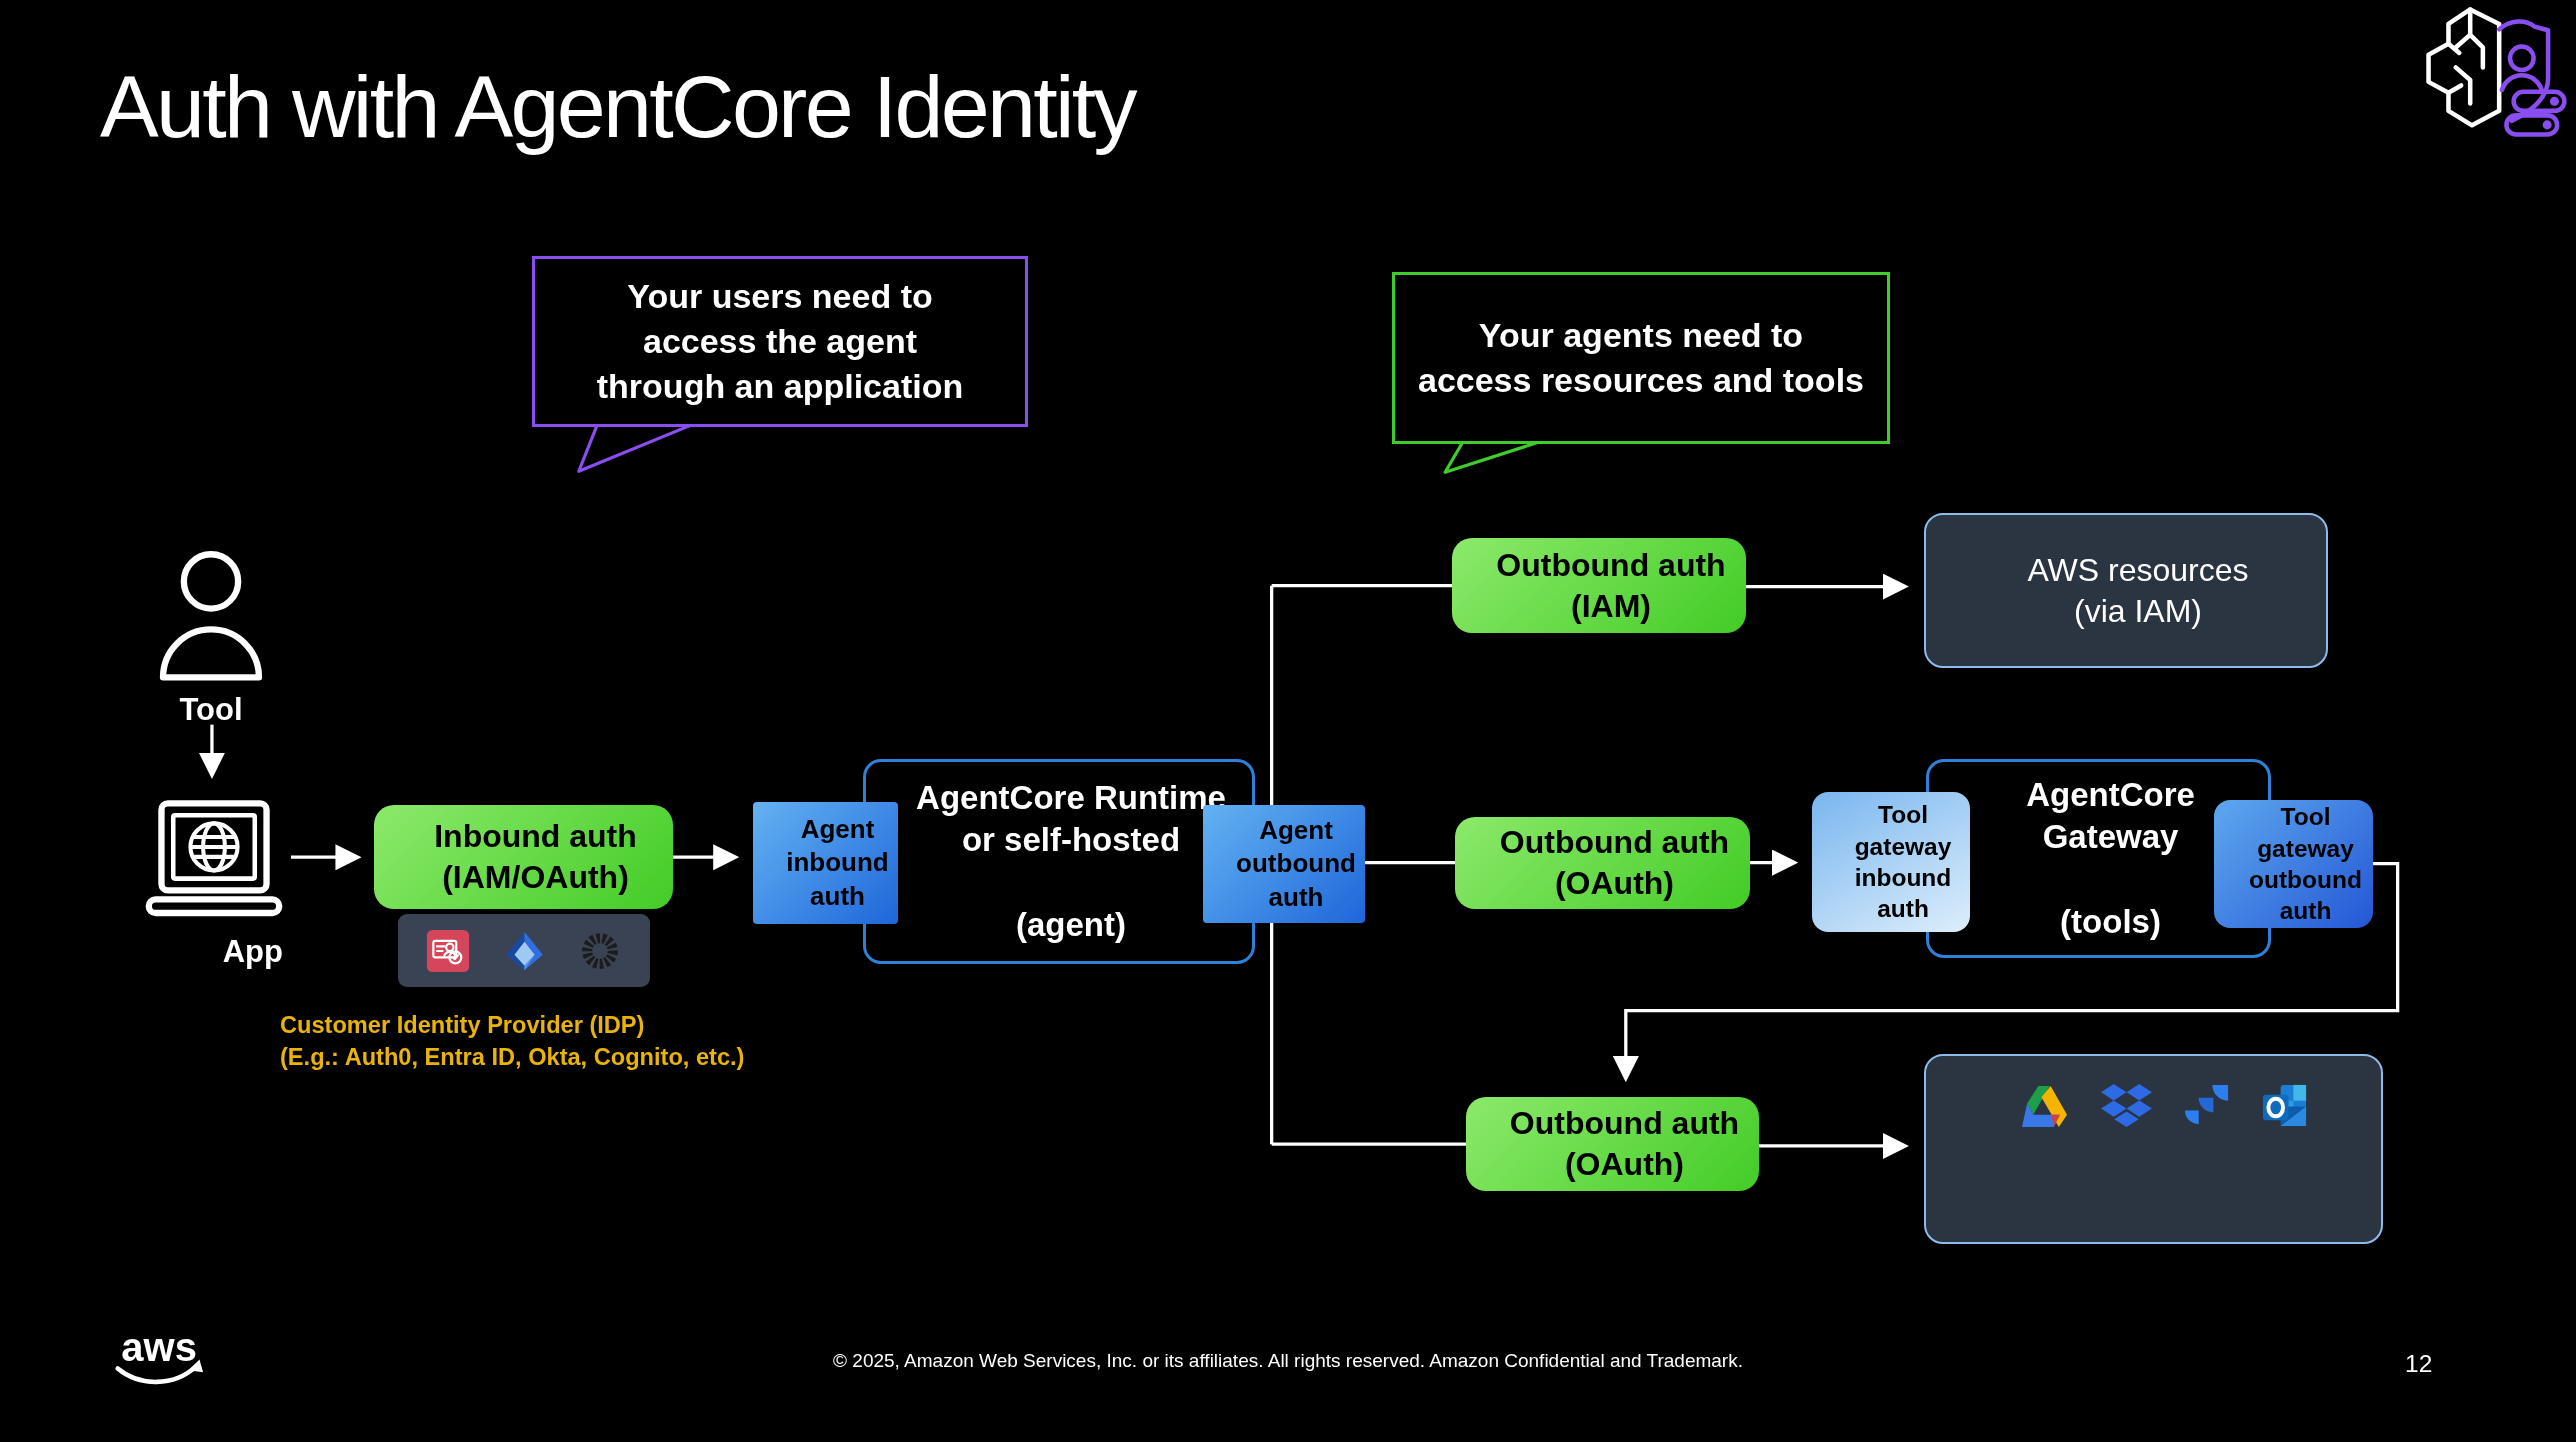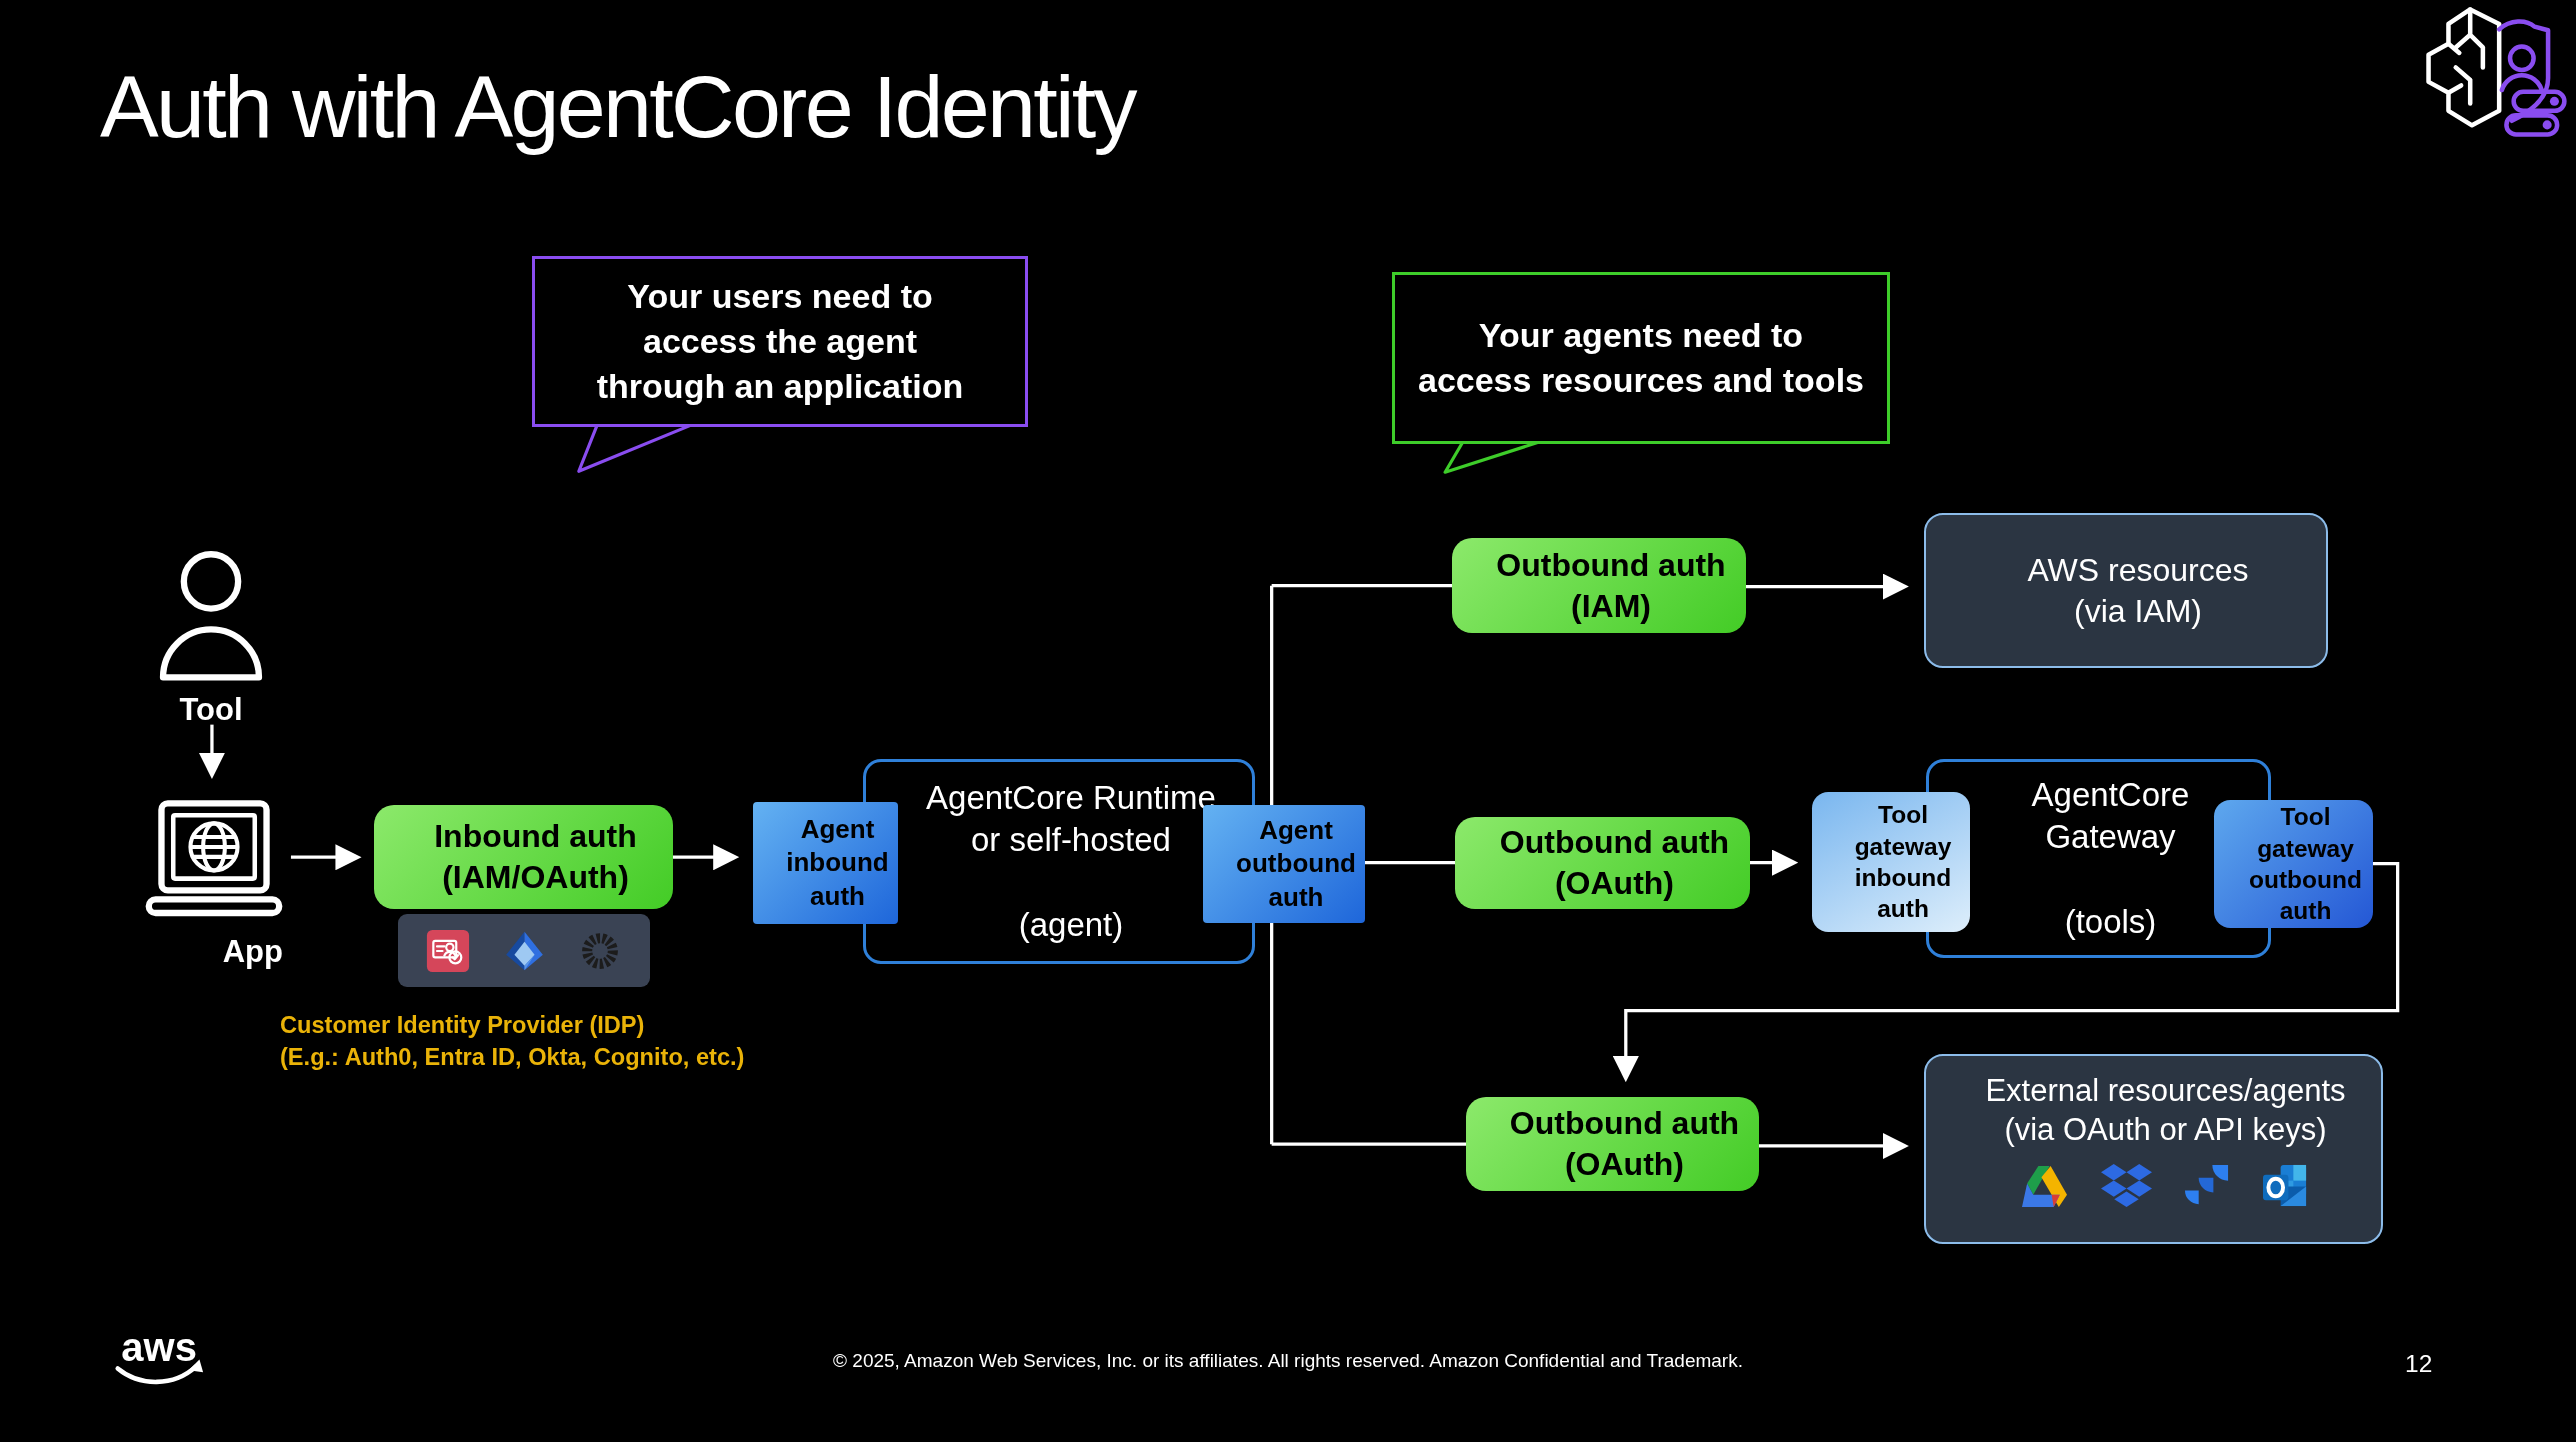--- a/index.html
+++ b/index.html
@@ -19,21 +19,21 @@
   #callout-agents{left:1392px;top:272px;width:492px;height:166px;border-color:#3ecd2a;}
 
   
   .box{display:flex;align-items:center;justify-content:center;text-align:center;
        white-space:pre-line;color:#000;font-weight:600;line-height:1.28;z-index:3;padding-left:24px;}
   .green{background:linear-gradient(135deg,#8ce96b 0%,#43cc26 100%);border-radius:20px;font-size:32px;}
   .blue{background:linear-gradient(135deg,#64b2f2 0%,#1e66da 100%);border-radius:4px;font-size:26px;z-index:4;}
   .lightblue{background:linear-gradient(150deg,#79b6ef 0%,#ddeefb 100%);border-radius:16.3px;font-size:24.5px;z-index:4;}
   .midblue{background:linear-gradient(135deg,#5ea8ee 0%,#2457d5 100%);border-radius:16.3px;font-size:24.5px;z-index:4;}
   .outline{background:#000;border:3.2px solid #2f80d9;border-radius:18px;color:#fff;
-           font-weight:400;font-size:33px;z-index:3;}
+           font-weight:700;font-size:33px;z-index:3;}
   .resource{background:#2b3542;border:2.7px solid #8cbcea;border-radius:19px;color:#fff;
             font-weight:500;font-size:32px;z-index:3;flex-direction:column;}
 
   #node-inbound{left:374px;top:805px;width:275px;height:104px;}
   #node-agent-inbound{left:753px;top:802px;width:121px;height:122px;}
   #node-runtime{left:863px;top:759px;width:362px;height:199px;}
   #node-agent-outbound{left:1203px;top:805px;width:138px;height:118px;}
   #node-outbound-iam{left:1452px;top:538px;width:270px;height:95px;}
   #node-aws-resources{left:1924px;top:513px;width:376px;height:151px;}
   #node-outbound-oauth-mid{left:1455px;top:817px;width:271px;height:92px;}
@@ -199,22 +199,20 @@
 
 <div id="node-tool-gw-out" class="abs box midblue">Tool
 gateway
 outbound
 auth</div>
 
 <div id="node-outbound-oauth-bottom" class="abs box green">Outbound auth
 (OAuth)</div>
 
 <div id="node-external" class="abs box resource">
-  <span>External resources/agents
-(via OAuth or API keys)</span>
   <div id="external-icons">
     <svg width="51" height="45" viewBox="0 0 48 44">
       <polygon points="18,2 29,2 13,30 7,19" fill="#1e9e4a"></polygon>
       <polygon points="30,2 46,30 38,42 21,13" fill="#f4b400"></polygon>
       <polygon points="13,30 39,30 33,42 2,42 7,19" fill="#3b78e7"></polygon>
       <polygon points="31,30 39,30 33,42" fill="#d93d35"></polygon>
     </svg>
     <svg width="51" height="45" viewBox="0 0 50 44">
       <g fill="#2d6ae3">
         <polygon points="12.5,0 25,8 12.5,16 0,8"></polygon>

